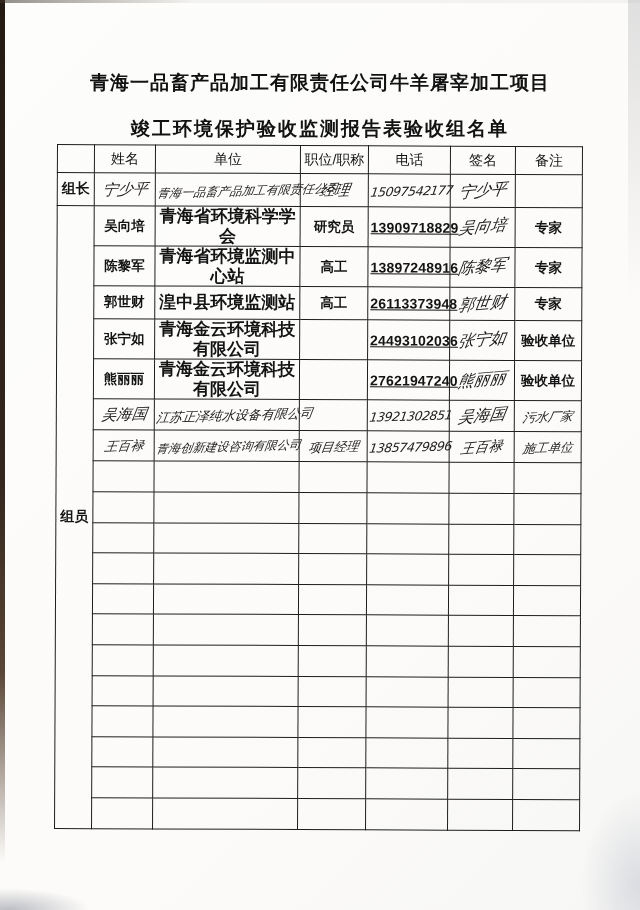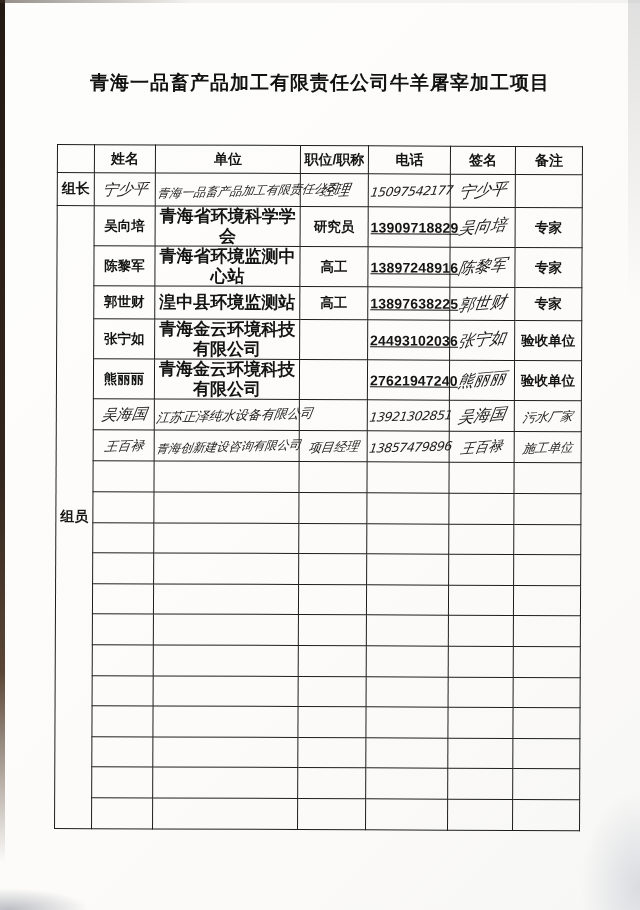--- a/index.html
+++ b/index.html
@@ -35,21 +35,21 @@
   }
   
   .titles{position:absolute;left:0;top:70px;width:100%;text-align:center;color:#121212;}
   .title-l1{font-size:19px;font-weight:700;letter-spacing:1px;}
   .title-l2{font-size:19px;font-weight:700;letter-spacing:2px;margin-top:20px;}
   
   .tbl-wrap{position:absolute;left:57px;top:144px;transform:rotate(.25deg);transform-origin:top left;}
   table{border-collapse:collapse;table-layout:fixed;width:525px;}
   td,th{border:1.5px solid #1e1e1e;padding:0 2px;text-align:center;vertical-align:middle;
         color:#141414;overflow:visible;}
-  th{font-size:14px;font-weight:700;}
+  th{font-size:14px;font-weight:400;}
   col.c-label{width:37px;} col.c-name{width:61px;} col.c-unit{width:145px;}
   col.c-pos{width:68px;} col.c-phone{width:82px;} col.c-sign{width:65px;} col.c-note{width:67px;}
   tr.hdr{height:28px;}
   tr.r{height:33px;}
   tr.r7,tr.r8{height:31px;}
   tr.empty{height:30.6px;}
   .grp{font-size:14px;font-weight:700;}
   .pr{font-size:13.5px;font-weight:600;}
   .pr-unit{font-size:17px;font-weight:600;line-height:1.15;}
   .pr-phone{font-size:14px;font-weight:700;letter-spacing:.2px;text-decoration:underline;}
@@ -63,20 +63,21 @@
        transform:rotate(-5deg) skewX(-14deg);font-family:"DejaVu Sans",sans-serif;white-space:nowrap;}
   .hw-note{font-size:12.5px;white-space:nowrap;}
 </style>
 </head>
 <body>
 
 <div class="paper">
 
   <div class="titles">
     <div class="title-l1">青海一品畜产品加工有限责任公司牛羊屠宰加工项目</div>
+    <div class="title-l2">竣工环境保护验收监测报告表验收组名单</div>
   </div>
 
   <div class="tbl-wrap">
   <table>
     <colgroup>
       <col class="c-label">
           <col class="c-name">
           <col class="c-unit">
           <col class="c-pos">
       <col class="c-phone">
@@ -121,21 +122,21 @@
       <td class="pr">高工</td>
       <td class="pr-phone">13897248916</td>
       <td><span class="sig">陈黎军</span></td>
       <td class="pr">专家</td>
     </tr>
 
     <tr class="r">
       <td class="pr">郭世财</td>
       <td class="pr-unit">湟中县环境监测站</td>
       <td class="pr">高工</td>
-      <td class="pr-phone">13897638225</td>
+      <td class="pr-phone">26113373948</td>
       <td><span class="sig">郭世财</span></td>
       <td class="pr">专家</td>
     </tr>
 
     <tr class="r">
       <td class="pr">张宁如</td>
       <td class="pr-unit">
         <div>青海金云环境科技</div>
         <div>有限公司</div>
       </td>

